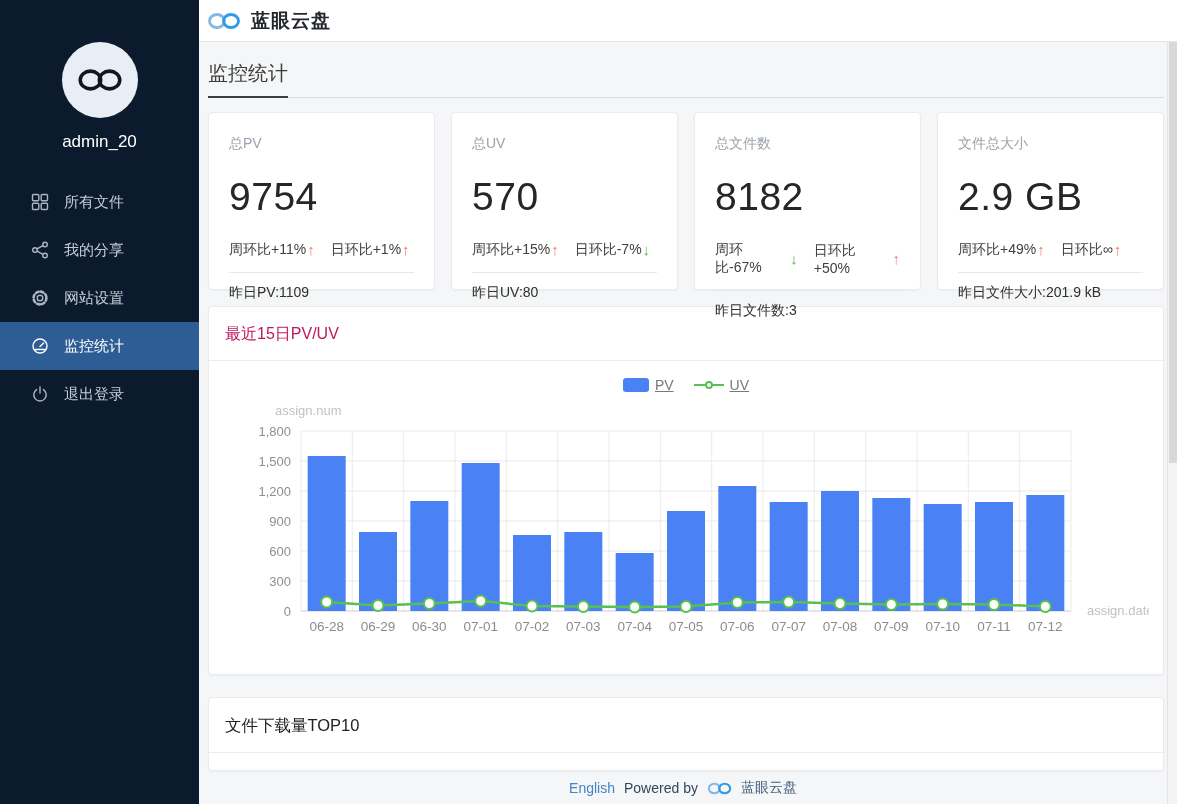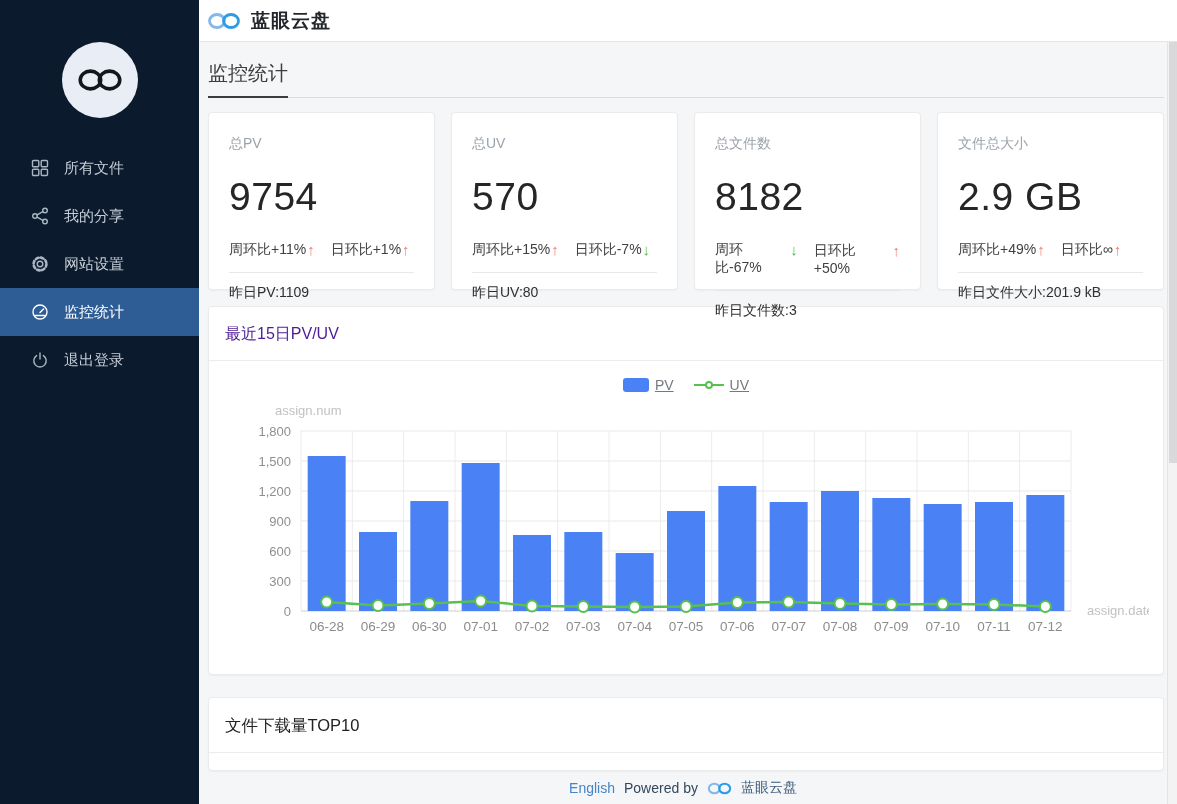--- a/index.html
+++ b/index.html
@@ -33,29 +33,29 @@
     border-bottom:2px solid #3c3c3c; margin-bottom:-1px; }
 
   .card { background:#ffffff; border:1px solid #ebebeb; border-radius:4px;
     box-shadow:0 1px 2px rgba(0,0,0,0.04); }
 
   .stats-row { display:flex; gap:16px; margin-top:14px; width:956px; }
   .stat-card { flex:1; height:178px; padding:22px 20px 0; }
   .stat-label { font-size:14px; color:#9aa2ab; }
   .stat-value { font-size:39px; color:#262626; margin-top:22px; line-height:1.15; letter-spacing:0.5px; }
   .stat-trends { display:flex; gap:16px; margin-top:21px; font-size:14px; color:#404040; align-items:center; }
-  .trend { display:flex; align-items:flex-start; }
+  .trend { display:flex; align-items:center; }
   .arrow { font-weight:bold; font-size:15px; margin-left:1px; }
   .arrow.up { color:#ef8177; }
   .arrow.down { color:#57b94f; }
   .stat-divider { border-top:1px solid #e8e8e8; margin-top:13px; }
   .stat-footer { font-size:14px; color:#303030; padding:11px 0; }
 
   .chart-card { width:956px; height:369px; margin-top:16px; }
-  .card-title-row { padding:17px 16px 15px; font-size:16px; color:#4c1d95; border-bottom:1px solid #ececec; }
+  .card-title-row { padding:17px 16px 15px; font-size:16px; color:#be185d; border-bottom:1px solid #ececec; }
   .legend-row { display:flex; justify-content:center; align-items:center; gap:20px;
     margin-top:16px; font-size:14px; color:#73797f; }
   .legend-item { display:flex; align-items:center; gap:6px; cursor:pointer;text-decoration:underline; }
   .legend-swatch-bar { width:26px; height:14px; border-radius:3px; display:inline-block; }
   .legend-line { width:30px; height:13px; position:relative; display:inline-block; }
   .legend-line .lline { position:absolute; left:0; right:0; top:5.5px; height:2px; }
   .legend-line .lring { position:absolute; left:50%; top:50%; transform:translate(-50%,-50%);
     width:8px; height:8px; border-radius:50%; background:#fff; border-style:solid; border-width:2px; }
   .chart-svg { display:block; margin:8px 0 0 16px; }
 
@@ -78,20 +78,21 @@
 </head>
 <body>
 
 <div class="sidebar">
   <div class="avatar">
     <svg width="48" height="30" viewBox="0 0 34 22">
       <ellipse cx="10" cy="11" rx="7.5" ry="6.5" fill="none" stroke="#13161a" stroke-width="2.6"></ellipse>
       <ellipse cx="24" cy="11" rx="7.5" ry="6.5" fill="none" stroke="#13161a" stroke-width="2.6"></ellipse>
     </svg>
   </div>
+  <div class="username">admin_20</div>
   <div class="menu">
     <div class="menu-item">
       <span class="micon">
         <svg viewBox="0 0 18 18">
             <rect x="1.5" y="1.5" width="6.3" height="6.3" rx="1"></rect>
             <rect x="10.2" y="1.5" width="6.3" height="6.3" rx="1"></rect>
             <rect x="1.5" y="10.2" width="6.3" height="6.3" rx="1"></rect>
             <rect x="10.2" y="10.2" width="6.3" height="6.3" rx="1"></rect>
           </svg>
       </span>

